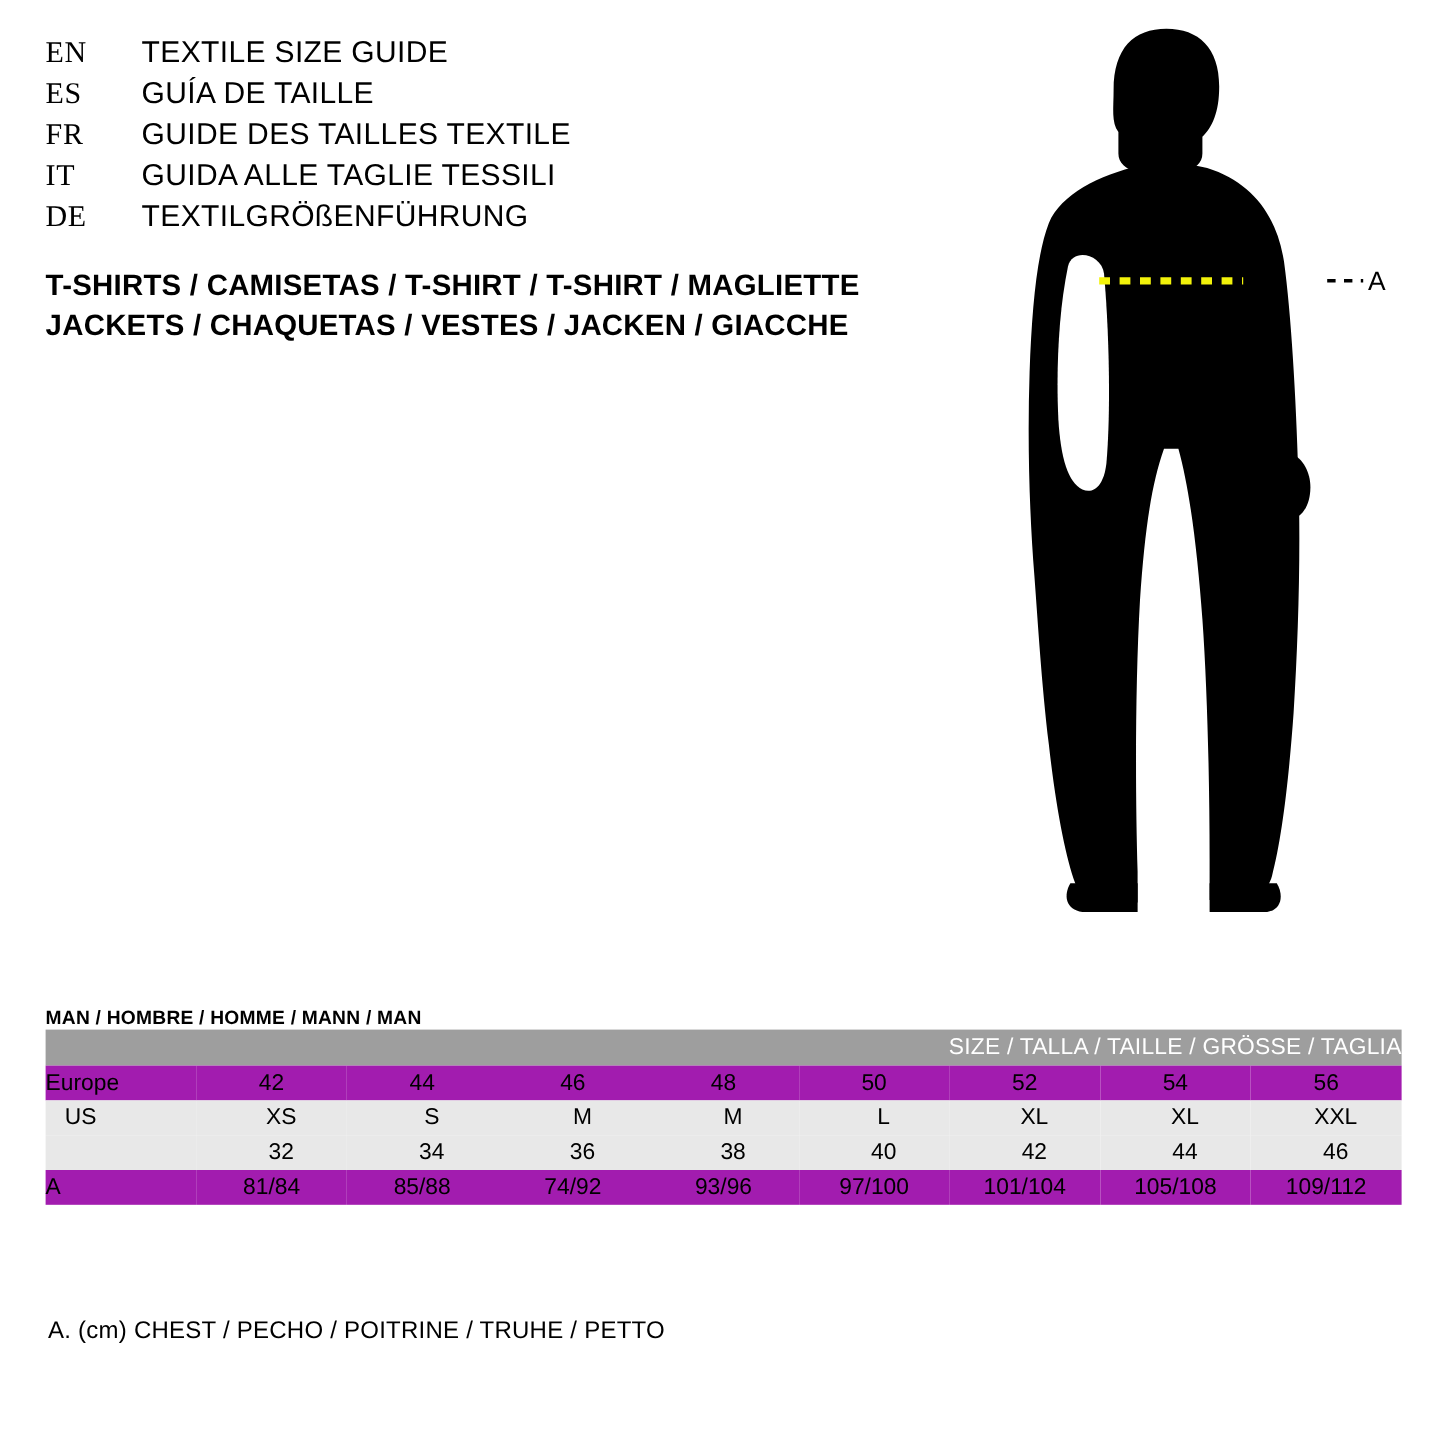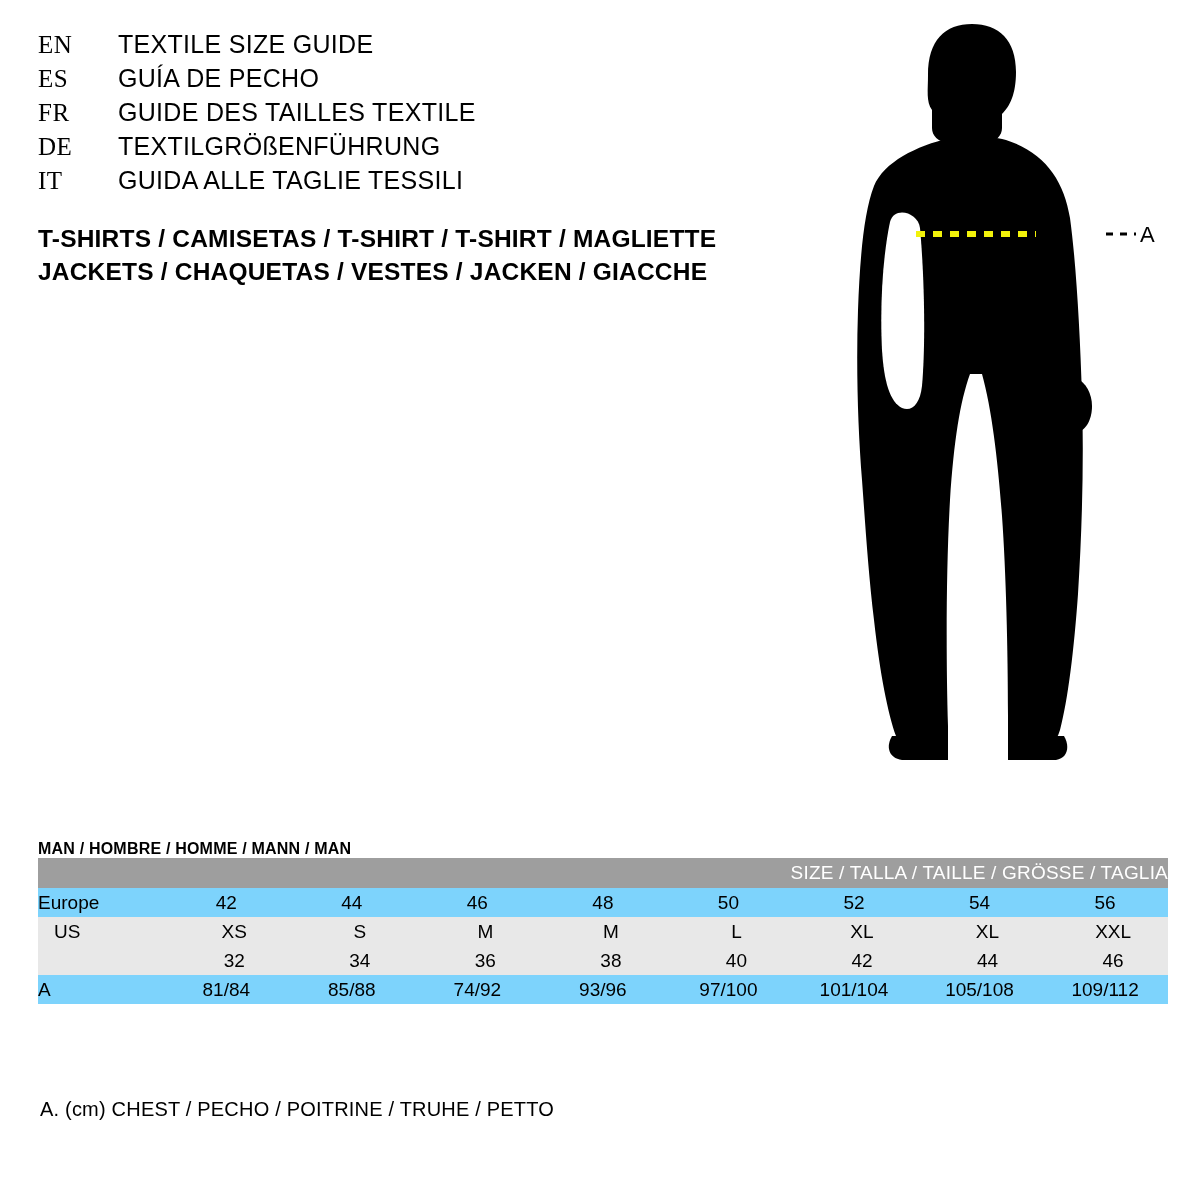--- a/index.html
+++ b/index.html
@@ -102,53 +102,53 @@
   }
   tr.header-row td {
     background: #9e9e9e;
     color: #ffffff;
     font-size: 19px;
     letter-spacing: 0.2px;
     height: 30px;
     text-align: right;
   }
   tr.shade td { background: #e8e8e8; padding-left: 16px; }
-  tr.plain td { background: #7dd3fc; }
+  tr.plain td { background: #a21caf; }
 
   #footnote {
     position: absolute;
     left: 40px;
     top: 1098px;
     font-size: 20px;
     letter-spacing: 0.2px;
   }
 </style>
 </head>
 <body>
 
 <div id="lang-block">
   <div class="lang-row">
     <span class="lang-code">EN</span>
     <span class="lang-text">TEXTILE SIZE GUIDE</span>
   </div>
   <div class="lang-row">
     <span class="lang-code">ES</span>
-    <span class="lang-text">GUÍA DE PECHO</span>
+    <span class="lang-text">GUÍA DE TAILLE</span>
   </div>
   <div class="lang-row">
     <span class="lang-code">FR</span>
     <span class="lang-text">GUIDE DES TAILLES TEXTILE</span>
   </div>
   <div class="lang-row">
+    <span class="lang-code">IT</span>
+    <span class="lang-text">GUIDA ALLE TAGLIE TESSILI</span>
+  </div>
+  <div class="lang-row">
     <span class="lang-code">DE</span>
     <span class="lang-text">TEXTILGRÖßENFÜHRUNG</span>
-  </div>
-  <div class="lang-row">
-    <span class="lang-code">IT</span>
-    <span class="lang-text">GUIDA ALLE TAGLIE TESSILI</span>
   </div>
 </div>
 
 <div id="category-block">
   <div class="cat-row">T-SHIRTS / CAMISETAS / T-SHIRT / T-SHIRT / MAGLIETTE</div>
   <div class="cat-row">JACKETS / CHAQUETAS / VESTES / JACKEN / GIACCHE</div>
 </div>
 
 <div id="figure">
   <svg width="380" height="790" viewBox="0 0 380 790" xmlns="http://www.w3.org/2000/svg">

